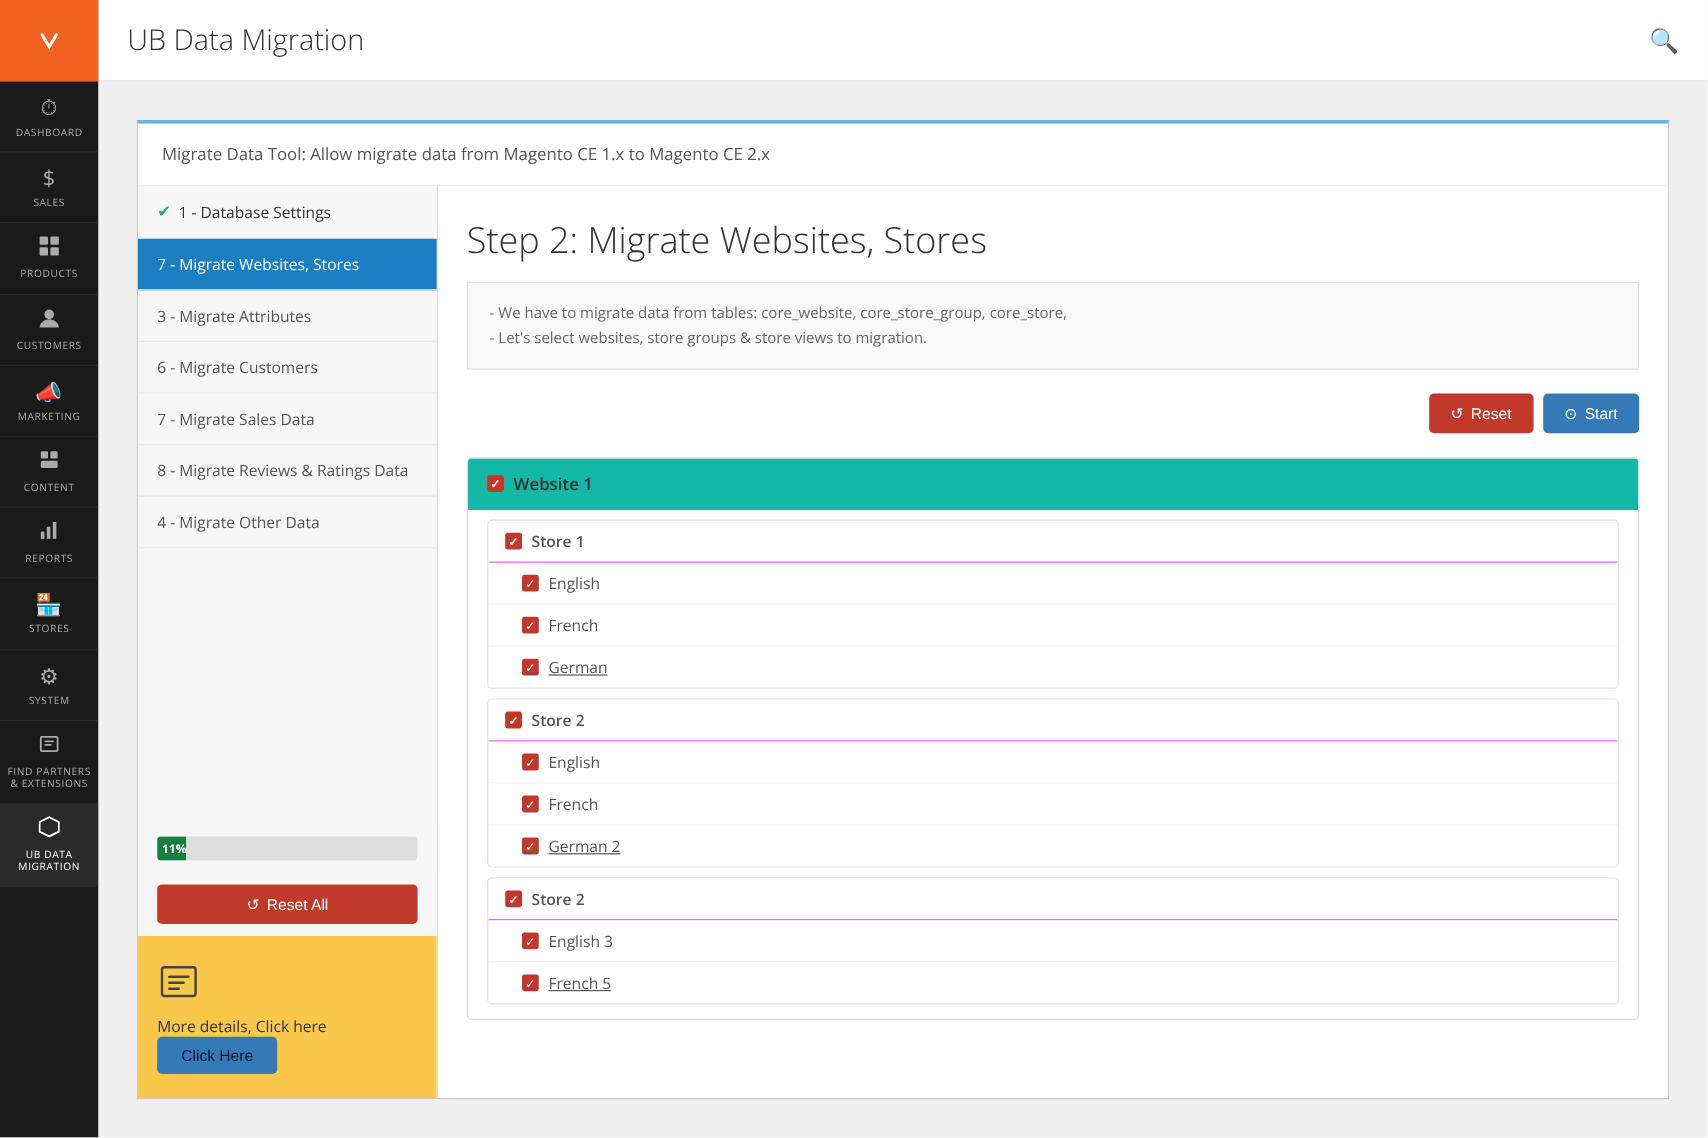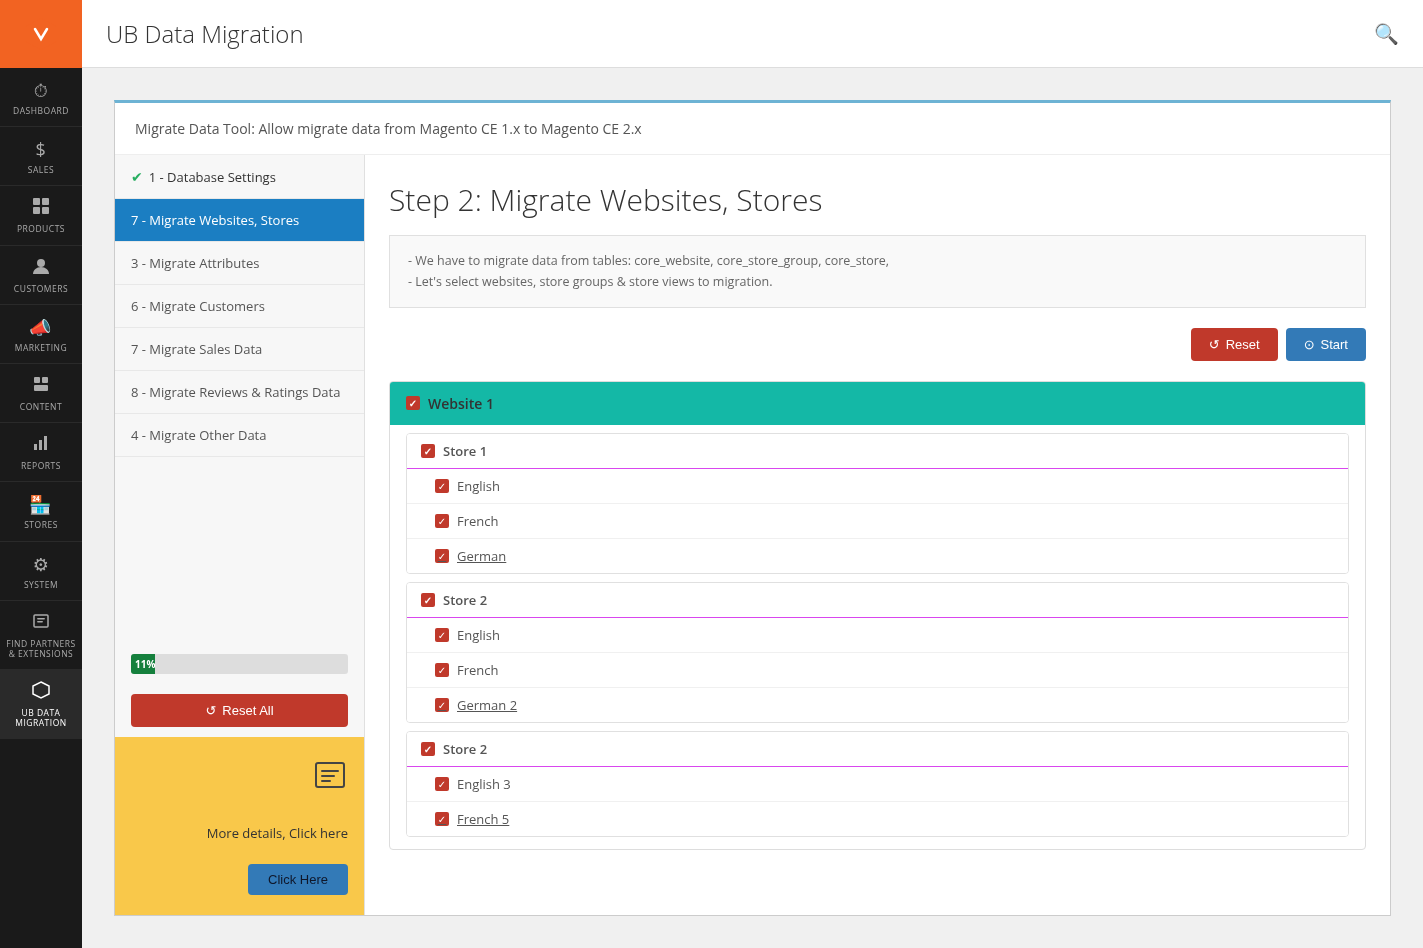--- a/index.html
+++ b/index.html
@@ -162,22 +162,22 @@
       justify-content: center;
     }
 
     .promo-box {
       margin: 0 0 0 0;
       background: #f9c84a;
       padding: 20px 16px;
       text-align: center;
       display: flex;
       flex-direction: column;
-      align-items: flex-end;
-      gap: 22px;
+      align-items: flex-start;
+      gap: 0;
     }
     .promo-icon { font-size: 32px; color: #444; }
     .promo-text { font-size: 13px; color: #333; }
     .promo-btn {
       background: #337ab7;
       color: #0f172a;
       border: none;
       padding: 8px 20px;
       border-radius: 4px;
       cursor: pointer;

